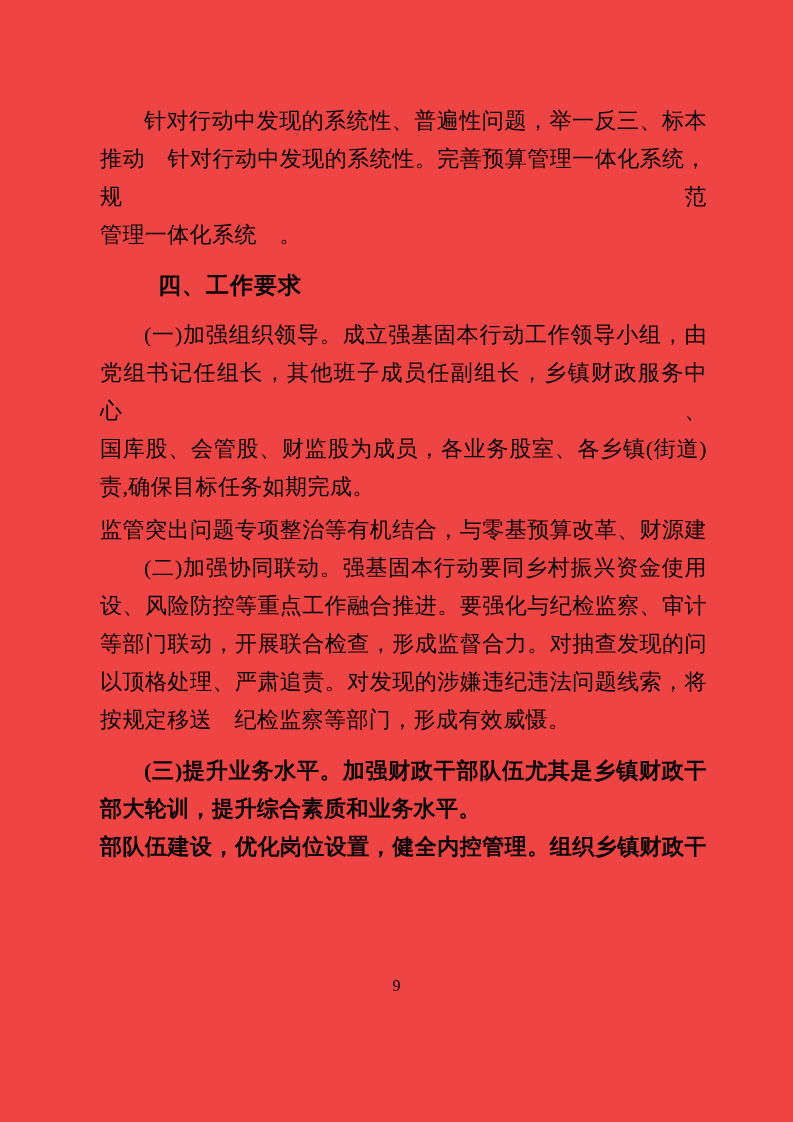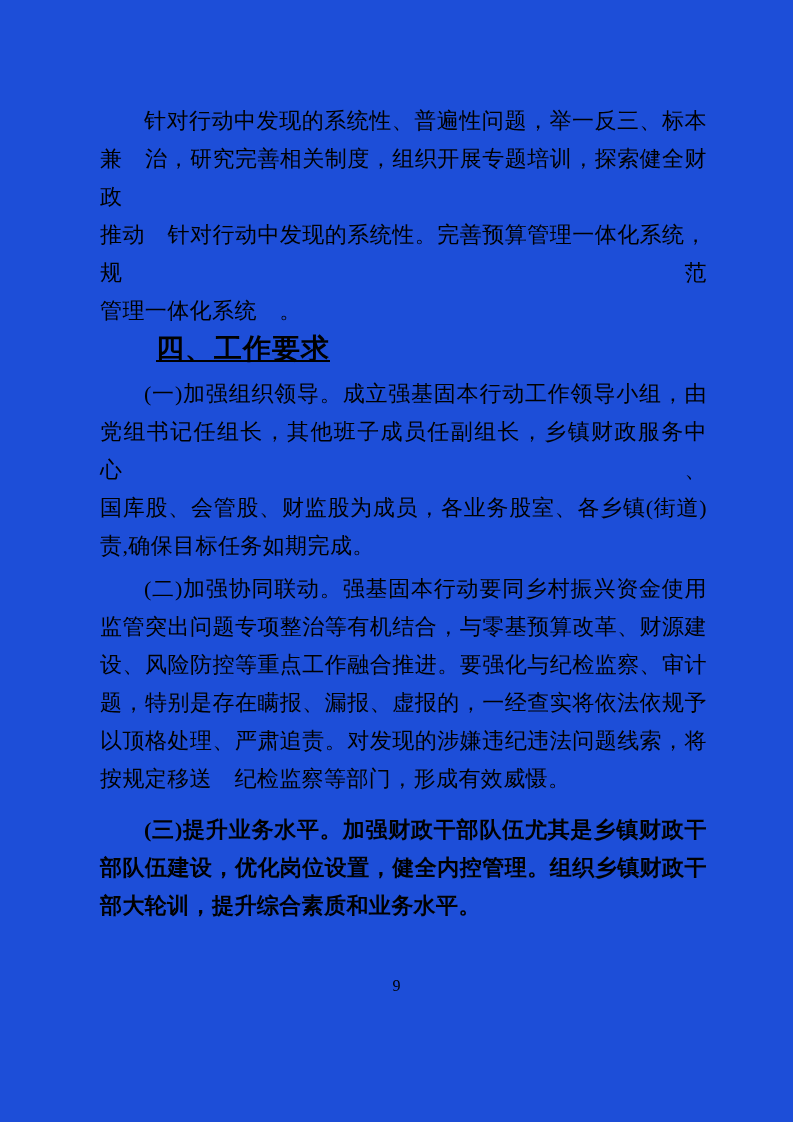--- a/index.html
+++ b/index.html
@@ -5,21 +5,21 @@
   html, body {
     margin: 0;
     padding: 0;
     background: #e8e8e8;
   }
   .page {
     position: relative;
     width: 793px;
     height: 1122px;
     margin: 0 auto;
-    background: #1d4ed8;
+    background: #ef4444;
     overflow: hidden;
     font-family: "Liberation Serif", "DejaVu Serif", serif;
     color: #000000;
   }
   .content {
     position: absolute;
     left: 100px;
     top: 102px;
     width: 607px;
   }
@@ -36,29 +36,28 @@
     white-space: pre-wrap;
   }
   .line.first {
     text-indent: 2em;
   }
   .line.last {
     text-align-last: left;
     -moz-text-align-last: left;
   }
   .heading {
-    margin: 0;
+    margin: 12px;
     font-family: "Liberation Sans", "DejaVu Sans", sans-serif;
     font-weight: bold;
-    font-size: 28px;
+    font-size: 23px;
     line-height: 38px;
     letter-spacing: 1px;
     text-indent: 2em;
     color: #000000;
-    text-decoration: underline;
   }
   .para-sub1 { margin-top: 7px; }
   .para-sub2 { margin-top: 5px; }
   .para-sub3 { margin-top: 13px; font-weight: bold; }
   .footer {
     position: absolute;
     top: 974px;
     left: 0;
     width: 100%;
     text-align: center;
@@ -69,45 +68,44 @@
   }
 </style>
 </head>
 <body>
 
 <div class="page">
   <div class="content">
 
     <div class="para">
         <div class="line first">针对行动中发现的系统性、普遍性问题，举一反三、标本</div>
-        <div class="line">兼　治，研究完善相关制度，组织开展专题培训，探索健全财政</div>
         <div class="line">推动　针对行动中发现的系统性。完善预算管理一体化系统，规范</div>
         <div class="line last">管理一体化系统　。</div>
       </div>
 
     <h2 class="heading">四、工作要求</h2>
 
     <div class="para para-sub1">
         <div class="line first">(一)加强组织领导。成立强基固本行动工作领导小组，由</div>
         <div class="line">党组书记任组长，其他班子成员任副组长，乡镇财政服务中心、</div>
         <div class="line">国库股、会管股、财监股为成员，各业务股室、各乡镇(街道)</div>
         <div class="line last">责,确保目标任务如期完成。</div>
       </div>
 
     <div class="para para-sub2">
+        <div class="line">监管突出问题专项整治等有机结合，与零基预算改革、财源建</div>
         <div class="line first">(二)加强协同联动。强基固本行动要同乡村振兴资金使用</div>
-        <div class="line">监管突出问题专项整治等有机结合，与零基预算改革、财源建</div>
         <div class="line">设、风险防控等重点工作融合推进。要强化与纪检监察、审计</div>
-        <div class="line">题，特别是存在瞒报、漏报、虚报的，一经查实将依法依规予</div>
+        <div class="line">等部门联动，开展联合检查，形成监督合力。对抽查发现的问</div>
         <div class="line">以顶格处理、严肃追责。对发现的涉嫌违纪违法问题线索，将</div>
         <div class="line last">按规定移送　纪检监察等部门，形成有效威慑。</div>
       </div>
 
     <div class="para para-sub3">
         <div class="line first">(三)提升业务水平。加强财政干部队伍尤其是乡镇财政干</div>
+        <div class="line last">部大轮训，提升综合素质和业务水平。</div>
         <div class="line">部队伍建设，优化岗位设置，健全内控管理。组织乡镇财政干</div>
-        <div class="line last">部大轮训，提升综合素质和业务水平。</div>
       </div>
 
   </div>
 
   <div class="footer">9</div>
 </div>
 
 </body></html>

